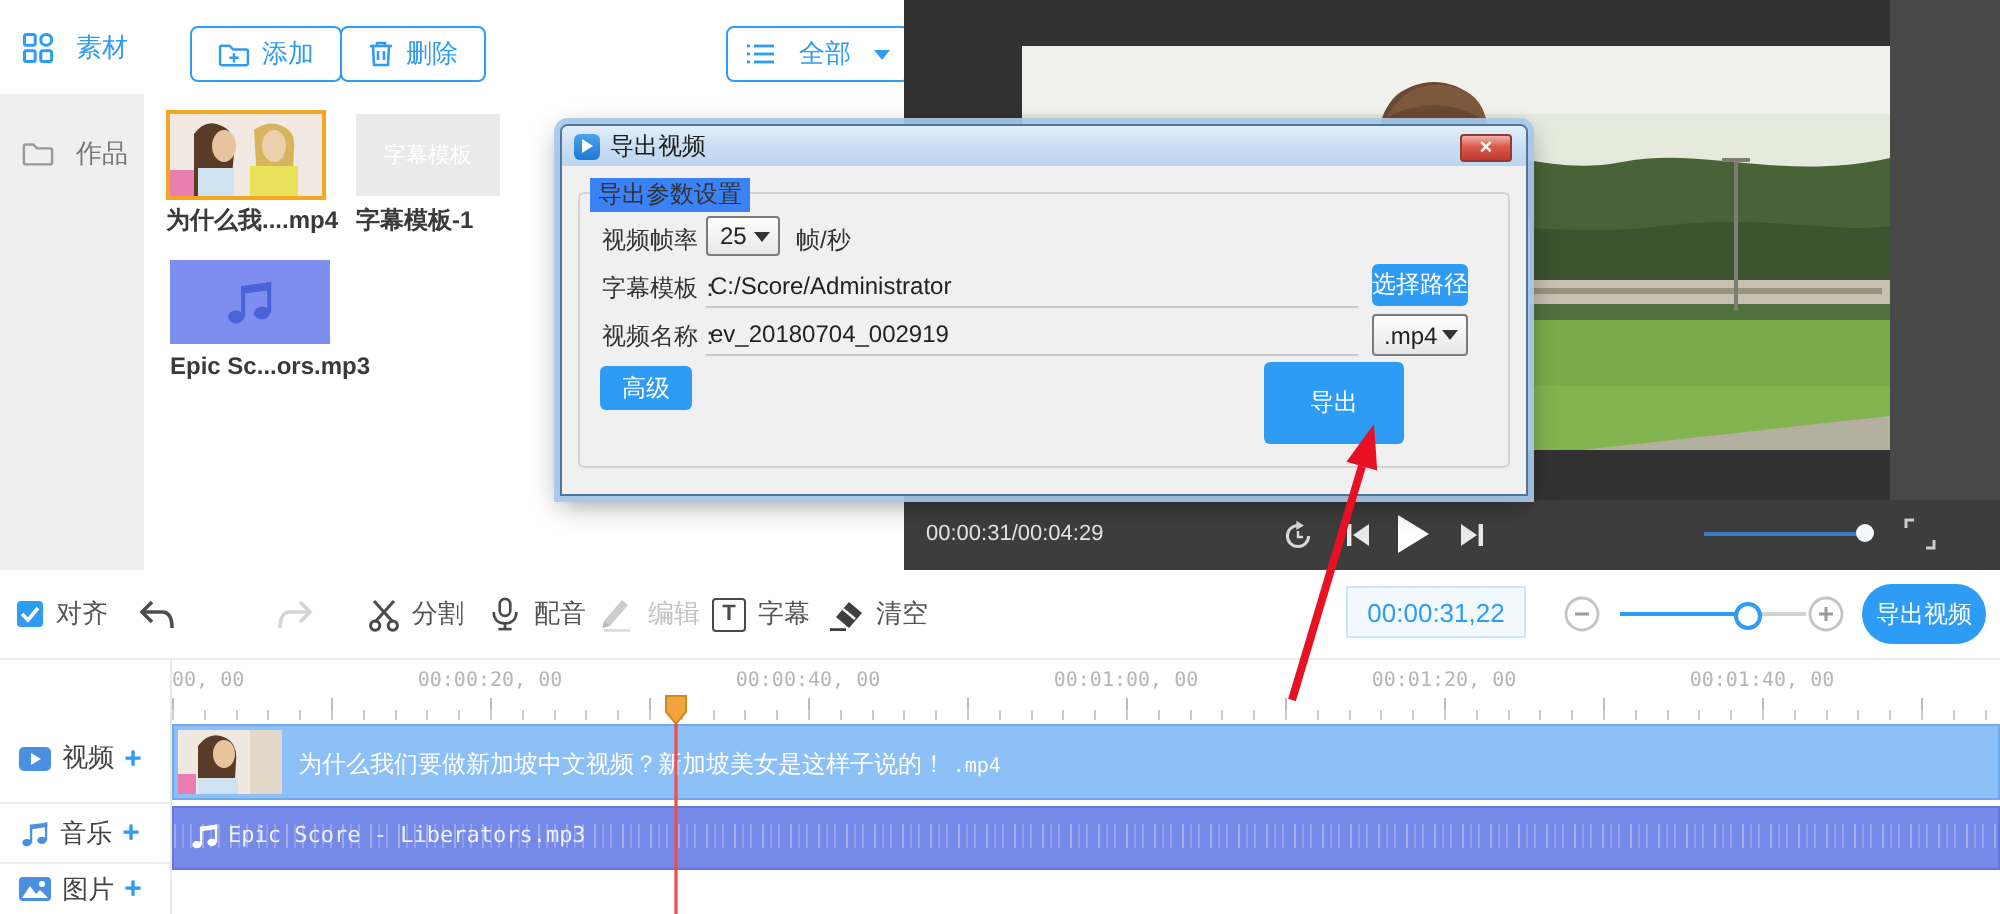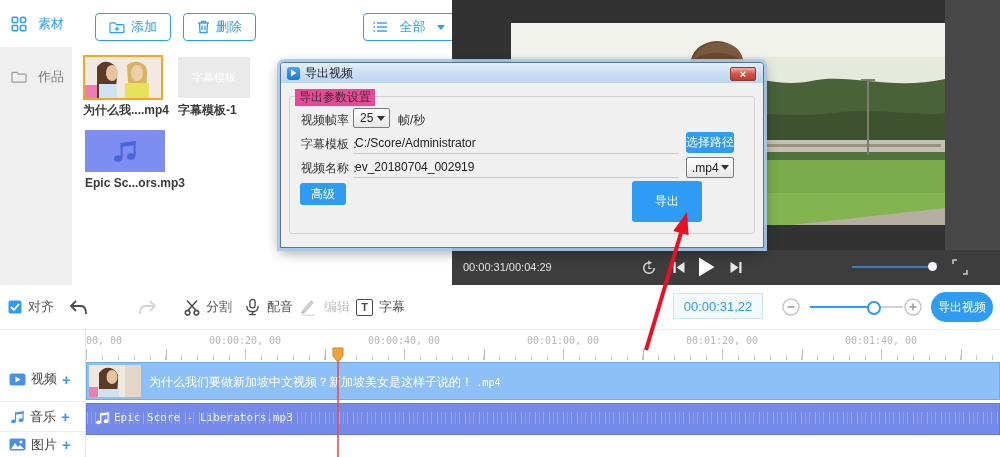--- a/index.html
+++ b/index.html
@@ -46,21 +46,21 @@
   #clip-video .ext{font-family:"DejaVu Sans Mono",monospace;font-size:10px;}
   #clip-music{position:absolute;left:86px;top:73px;width:914px;height:32px;background:#7589e9;border:1px solid #6478dd;box-sizing:border-box;cursor:pointer;}
   #clip-music .wave{position:absolute;left:0;top:8px;height:12px;width:100%;background:repeating-linear-gradient(90deg,rgba(255,255,255,.38) 0 1px,transparent 1px 4px,rgba(255,255,255,.22) 4px 5px,transparent 5px 8px,rgba(255,255,255,.30) 8px 9px,transparent 9px 14px);opacity:.8;}
   #clip-music .ttl{position:absolute;left:27px;top:7px;color:#eef1ff;font-family:"DejaVu Sans Mono",monospace;font-size:11px;white-space:nowrap;}
 
   
   #dialog{position:absolute;left:280px;top:62px;width:482px;height:184px;background:#f0f0f0;border:1px solid #50759c;border-radius:4px 4px 0 0;box-shadow:0 0 0 3px rgba(168,200,232,.92),0 4px 14px rgba(0,0,0,.4);z-index:20;}
   #dlg-title{height:20px;background:linear-gradient(#e3f0fc,#cde0f3 45%,#bcd5ee);border-radius:3px 3px 0 0;display:flex;align-items:center;gap:5px;padding-left:6px;font-size:12px;color:#1e1e1e;}
   #dlg-close{position:absolute;right:7px;top:4px;width:26px;height:14px;background:linear-gradient(#f2b2aa,#d9574b 45%,#bf3a2e);border:1px solid #8e3c38;border-radius:2px;color:#fff;font-size:11px;font-weight:bold;line-height:12px;text-align:center;cursor:pointer;box-sizing:border-box;}
   #groupbox{position:absolute;left:8px;top:33px;width:464px;height:136px;border:1px solid #d2d2d2;border-radius:3px;}
-  #grouplabel{position:absolute;left:14px;top:26px;background:#ec4899;padding:0 4px;font-size:12px;color:#333;}
+  #grouplabel{position:absolute;left:14px;top:26px;background:#3b82f6;padding:0 4px;font-size:12px;color:#333;}
   .dlg-lab{position:absolute;font-size:12px;color:#333;white-space:nowrap;}
   .dlg-val{position:absolute;font-size:12px;color:#222;white-space:nowrap;}
   .underline{position:absolute;height:1px;background:#c9c9c9;}
   .dlg-blue{position:absolute;background:#2e9bf5;border-radius:3px;color:#fff;font-size:12px;display:flex;align-items:center;justify-content:center;cursor:pointer;}
   .dlg-select{position:absolute;background:linear-gradient(#fefefe,#e7e7e7);border:1px solid #7b7b7b;border-radius:2px;box-sizing:border-box;display:flex;align-items:center;font-size:12px;color:#222;cursor:pointer;}
   .dlg-select .sc{margin-left:auto;margin-right:4px;width:0;height:0;border-left:4px solid transparent;border-right:4px solid transparent;border-top:5px solid #333;}
 
   #overlay{position:absolute;left:0;top:0;width:1000px;height:457px;z-index:40;pointer-events:none;}
 </style>
 </head>
@@ -89,21 +89,21 @@
   </div>
 
   <div id="media">
     <div class="mbtn" style="left:23px;">
       <svg width="16" height="13" viewBox="0 0 17 14">
           <path d="M1,3 Q1,2 2,2 L6,2 L8,4 L15,4 Q16,4 16,5 L16,11.5 Q16,12.5 15,12.5 L2,12.5 Q1,12.5 1,11.5 Z" fill="none" stroke="#2e9bf5" stroke-width="1.3"></path>
           <path d="M8.5,6 V11 M6,8.5 H11" stroke="#2e9bf5" stroke-width="1.3"></path>
         </svg>
       <span>添加</span>
     </div>
-    <div class="mbtn" style="left:98px;margin-left:13px;">
+    <div class="mbtn" style="left:98px;">
       <svg width="13" height="14" viewBox="0 0 13 14">
           <g fill="none" stroke="#2e9bf5" stroke-width="1.3">
             <path d="M1,3 H12"></path>
             <path d="M4.5,3 V1.5 H8.5 V3"></path>
             <path d="M2.5,3 L3,12.5 H10 L10.5,3"></path>
             <path d="M5,5.5 V10 M8,5.5 V10"></path>
           </g>
         </svg>
       <span>删除</span>
     </div>
@@ -255,20 +255,28 @@
           <polygon points="2,12.5 11,2 14,4.5 5,15" fill="#cdcdcd"></polygon>
           <polygon points="2,12.5 5,15 1.2,16 Z" fill="#b5b5b5"></polygon>
           <rect x="2" y="16.5" width="13" height="1.4" fill="#dddddd"></rect>
         </svg>
       <span>编辑</span>
     </div>
     <div class="tb-item" style="left:356px;">
       <div style="width:15px;height:15px;border:1.5px solid #4a4a4a;border-radius:2px;display:flex;align-items:center;justify-content:center;font-size:11px;font-weight:bold;color:#4a4a4a;">T</div>
       <span>字幕</span>
     </div>
+    <div class="tb-item" style="left:414px;">
+      <svg width="18" height="17" viewBox="0 0 18 17">
+          <polygon points="4,9.5 10.5,2 17,7.5 10.5,15" fill="#3f3f3f"></polygon>
+          <line x1="7.5" y1="5.5" x2="13.5" y2="10.5" stroke="#ffffff" stroke-width="1.2"></line>
+          <line x1="1" y1="15.8" x2="9" y2="15.8" stroke="#3f3f3f" stroke-width="1.4"></line>
+        </svg>
+      <span>清空</span>
+    </div>
     <div id="timebox">00:00:31,22</div>
     <svg class="abs" style="left:782px;top:13px;cursor:pointer;" width="18" height="18" viewBox="0 0 18 18">
         <circle cx="9" cy="9" r="8" fill="#fff" stroke="#c4c4c4" stroke-width="1.4"></circle>
         <line x1="5.5" y1="9" x2="12.5" y2="9" stroke="#9a9a9a" stroke-width="1.5"></line>
       </svg>
     <div class="abs" style="left:810px;top:21px;width:93px;height:2px;background:#d2d2d2;"></div>
     <div class="abs" style="left:810px;top:21px;width:63px;height:2px;background:#2e9bf5;"></div>
     <div class="abs" style="left:867px;top:16px;width:10px;height:10px;border-radius:50%;background:#fff;border:2px solid #2e9bf5;cursor:pointer;"></div>
     <svg class="abs" style="left:904px;top:13px;cursor:pointer;" width="18" height="18" viewBox="0 0 18 18">
         <circle cx="9" cy="9" r="8" fill="#fff" stroke="#c4c4c4" stroke-width="1.4"></circle>

